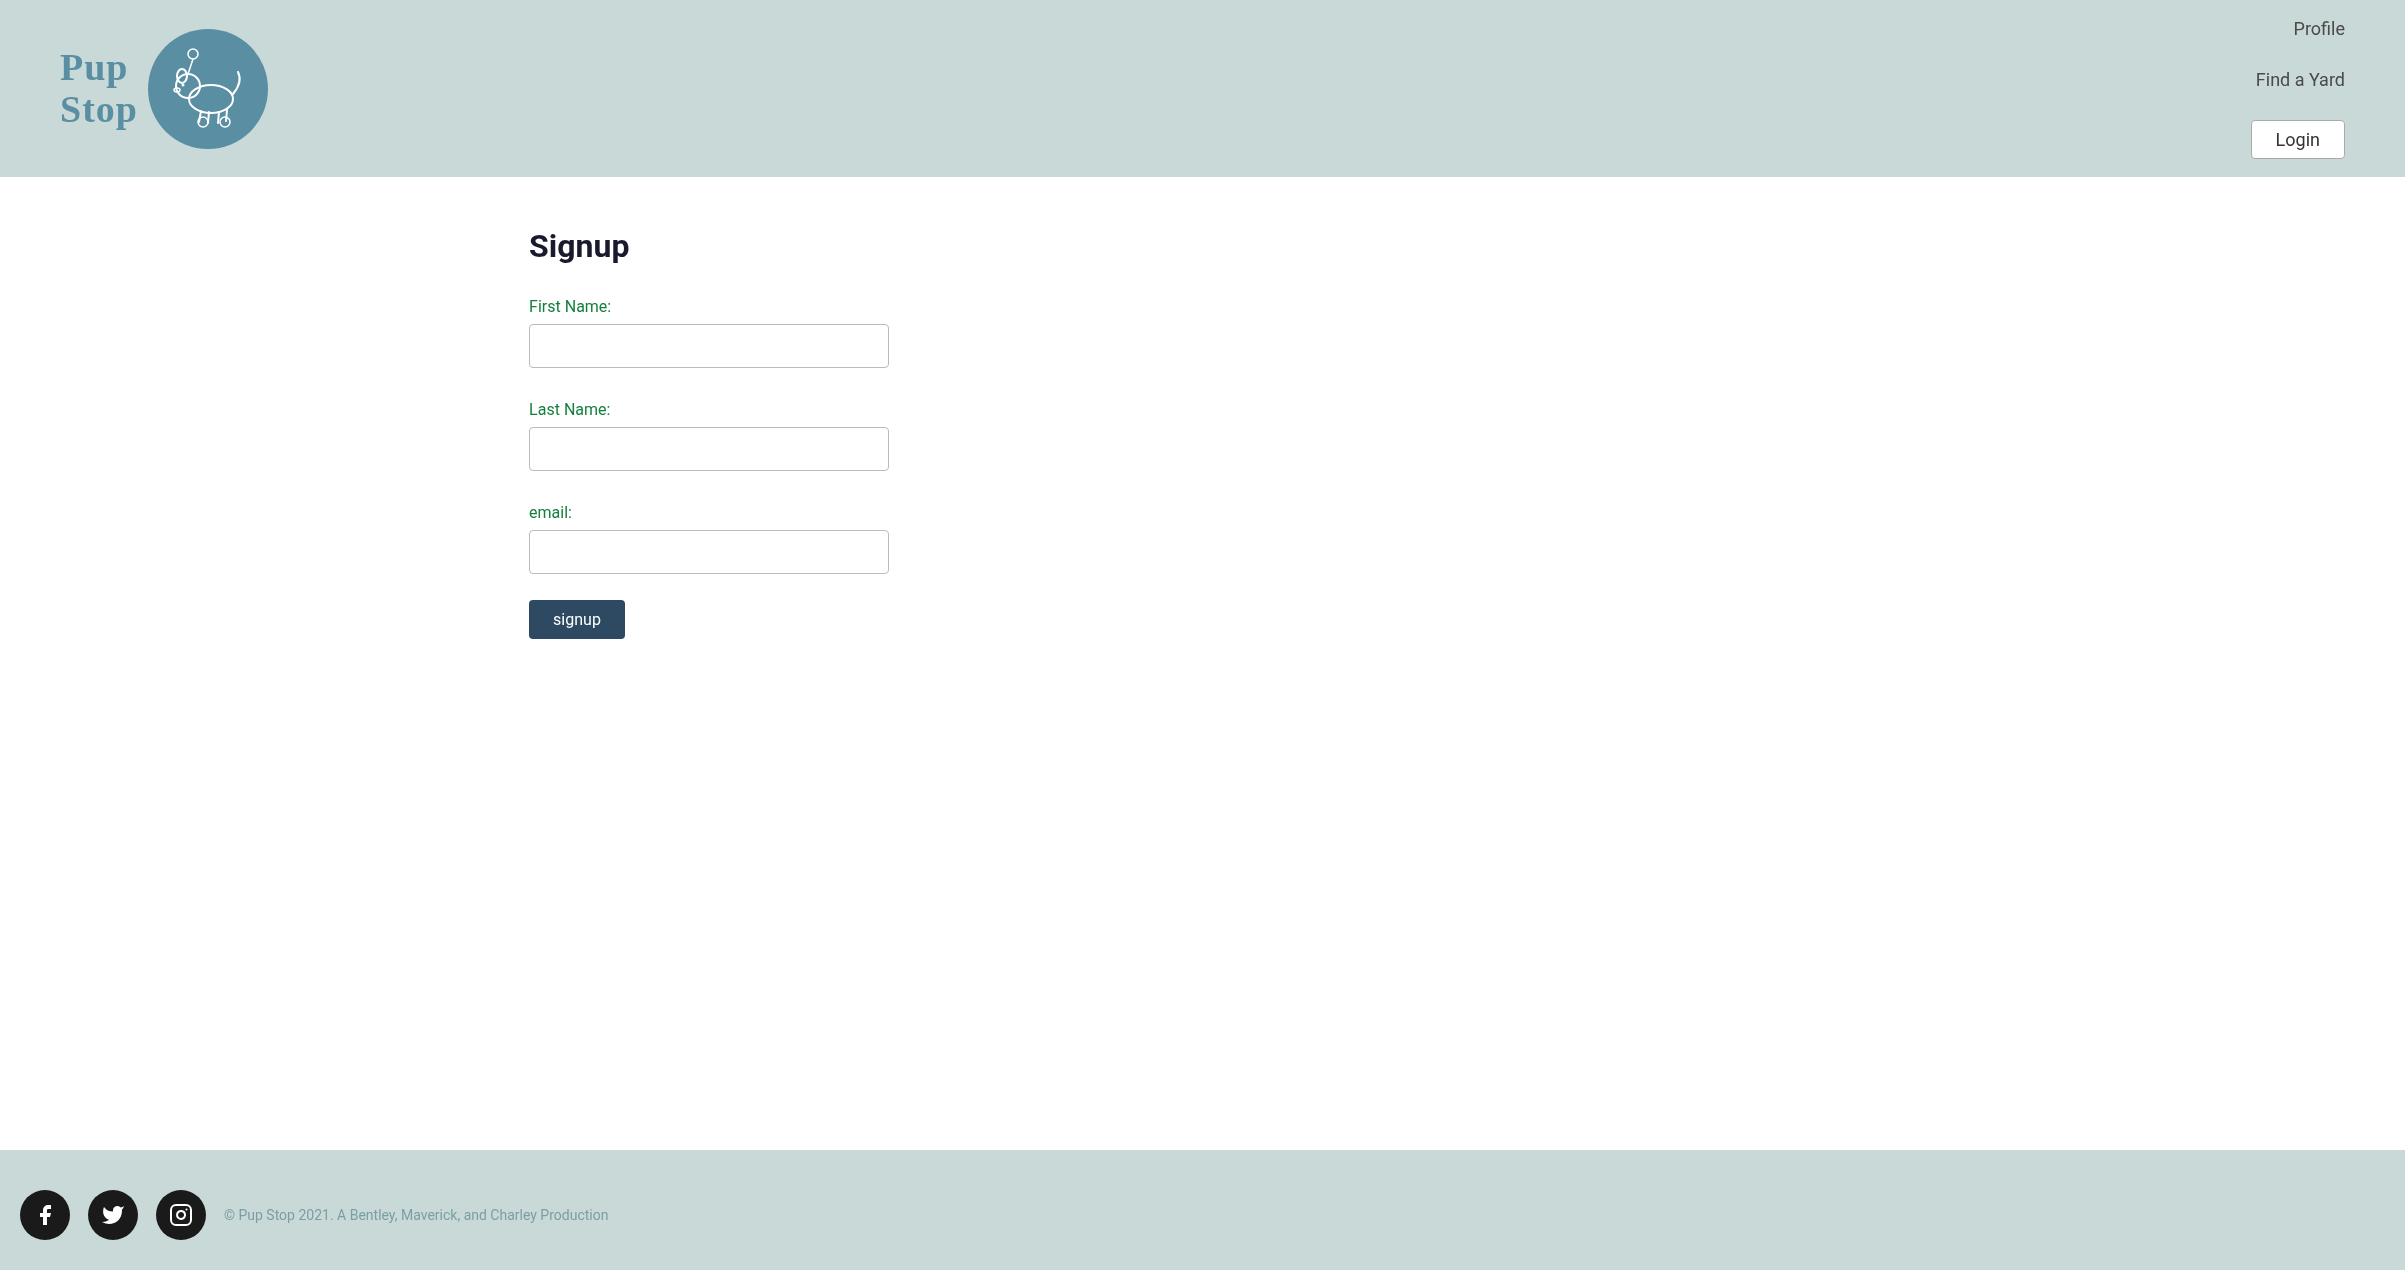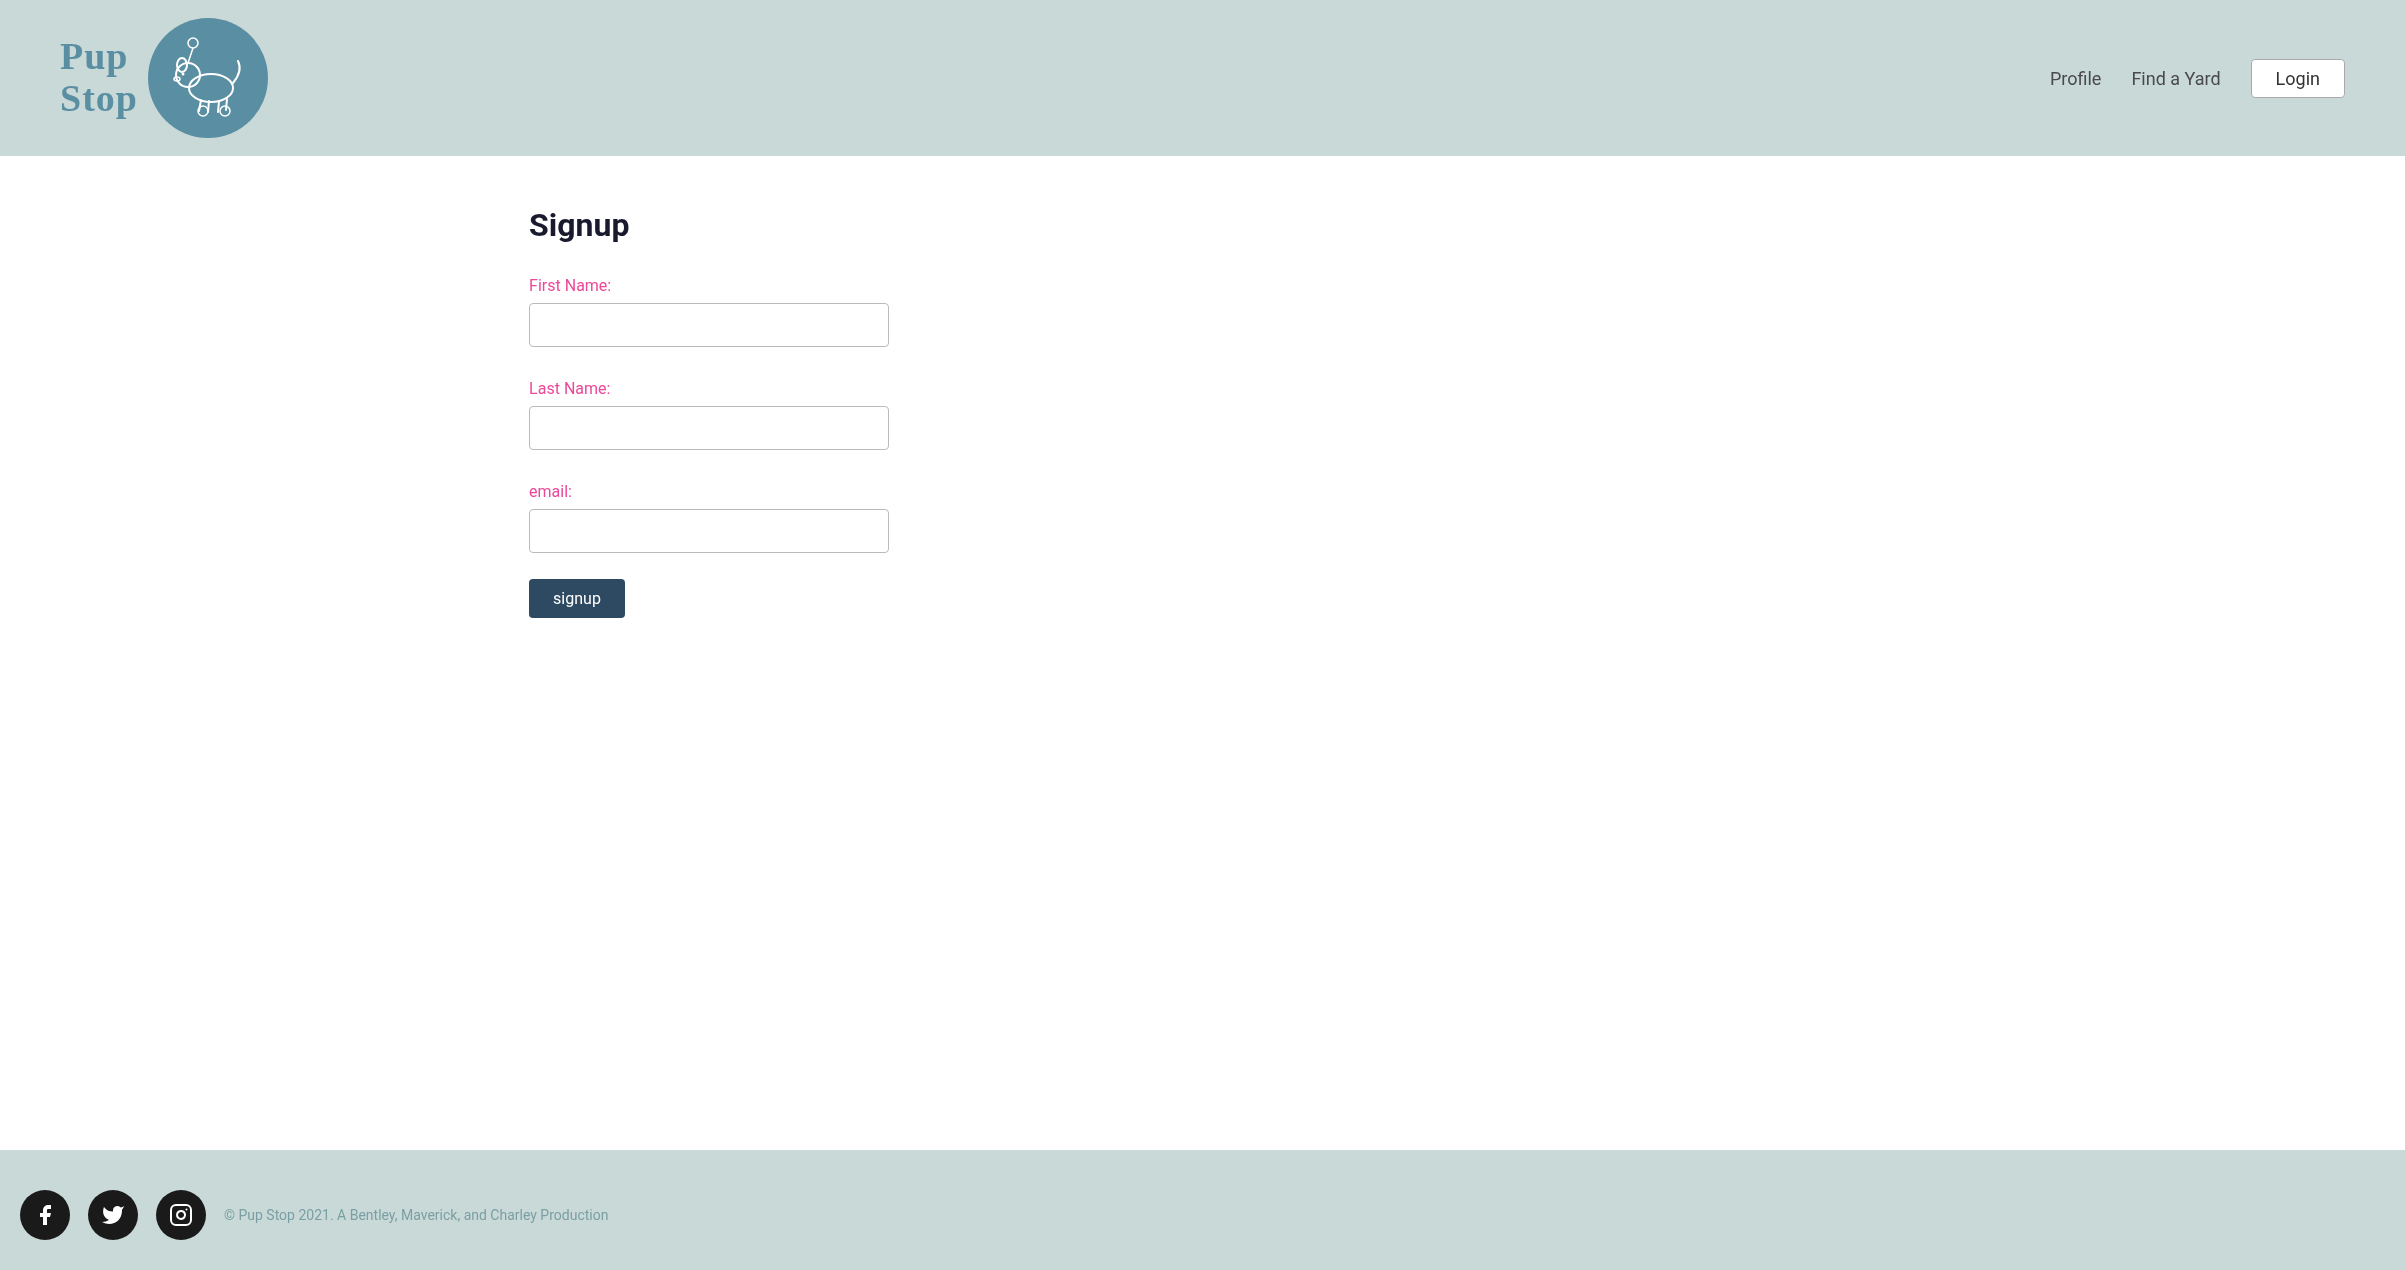--- a/index.html
+++ b/index.html
@@ -52,22 +52,23 @@
       justify-content: center;
     }
 
     .logo-circle svg {
       width: 90px;
       height: 90px;
     }
 
     .nav-area {
       display: flex;
-      align-items: center;
+      align-items: flex-end;
       gap: 30px;
+      flex-direction: column;
     }
 
     .nav-link {
       color: #4a4a4a;
       font-size: 18px;
       text-decoration: none;
       cursor: pointer;
       background: none;
       border: none;
       font-family: inherit;
@@ -106,21 +107,21 @@
       margin-bottom: 28px;
     }
 
     .form-group {
       margin-bottom: 22px;
     }
 
     .form-label {
       display: block;
       font-size: 16px;
-      color: #ec4899;
+      color: #15803d;
       margin-bottom: 8px;
       margin-top: 32px;
     }
 
     .form-input {
       width: 360px;
       height: 44px;
       border: 1px solid #bbb;
       border-radius: 4px;
       padding: 8px 12px;

